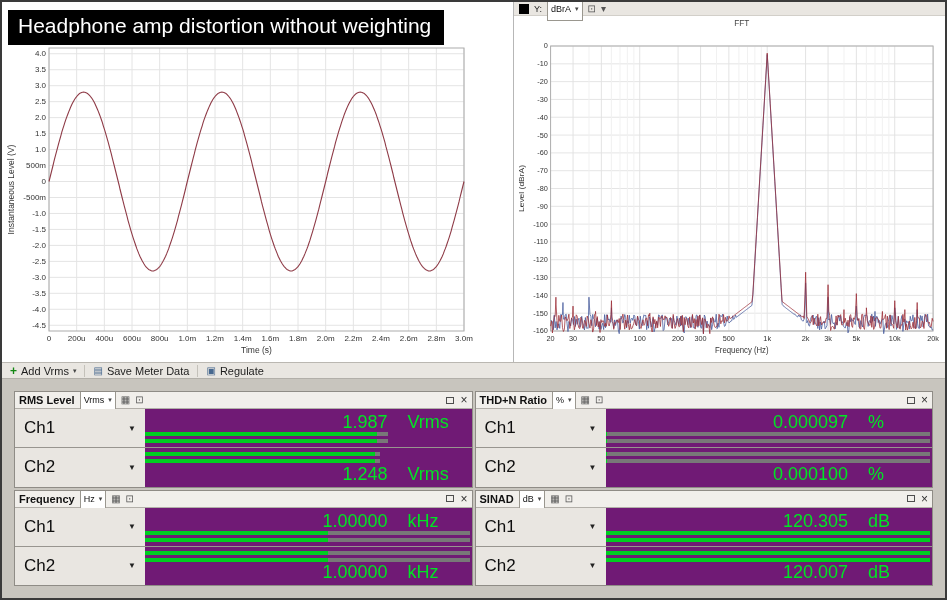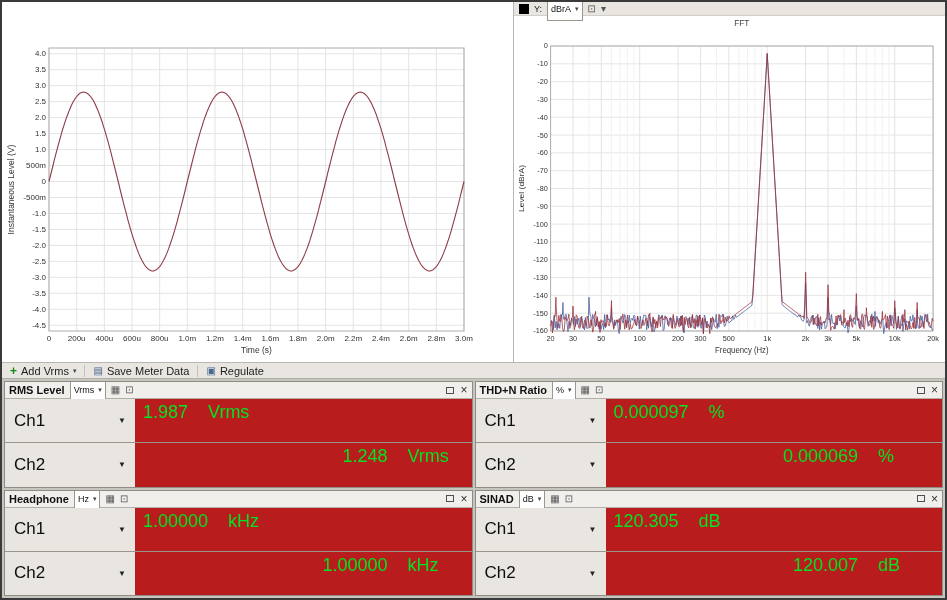--- a/index.html
+++ b/index.html
@@ -29,33 +29,33 @@
   .tbtn{display:flex;align-items:center;gap:4px;padding:0 3px;height:15px;cursor:default}
   .tbtn .ticon{font-size:10px;line-height:1}
   .ticon.add{color:#138813;font-weight:bold;font-size:12px}
   .ticon.save{color:#47688f}
   .ticon.reg{color:#47688f}
   .tbtn .barrow{font-size:7px;color:#444}
   .tsep{width:1px;height:12px;background:#c4c1ba}
 
   
   .meters{flex:1;display:grid;grid-template-columns:1fr 1fr;grid-template-rows:1fr 1fr;
-          gap:2px;padding:2px;background:#c8c5be;min-height:0}
+          gap:2px;padding:12px;background:#c8c5be;min-height:0}
   .mpanel{border:1px solid #8f8c86;background:#e9e6e1;display:flex;flex-direction:column;overflow:hidden;min-height:0}
   .mheader{height:17px;background:#f1efeb;border-bottom:1px solid #b2afa9;display:flex;
           align-items:center;padding:0 4px;gap:5px;flex:0 0 auto}
   .mtitle{font-weight:bold;font-size:11px;color:#111}
   .mh-right{margin-left:auto;display:flex;gap:6px;align-items:center}
   .popout{width:8px;height:7px;border:1px solid #4e4e4e;display:inline-block}
   .closex{font-size:12px;color:#333;line-height:1}
   .mrow{flex:1;display:flex;min-height:0}
   .mrow.first{border-bottom:1px solid #98958f}
   .chcell{width:130px;display:flex;align-items:center;padding:0 9px 0 9px;font-size:17px;color:#0d0d0d;background:#e9e6e1}
   .chcell .dd{margin-left:auto;font-size:8px;color:#222}
-  .mfield{flex:1;background:#b91c1c;display:flex;flex-direction:row;justify-content:space-between;
+  .mfield{flex:1;background:#701a75;display:flex;flex-direction:column;justify-content:space-between;
           padding:4px 0 4px;min-width:0}
   .readout{display:flex;align-items:baseline;font-size:18px;color:#00e424;padding:0 8px;line-height:1}
   .readout .value{margin-left:auto;text-align:right}
   .readout .unit{width:76px;text-align:left;padding-left:20px;flex:0 0 auto}
   .bars{display:flex;flex-direction:column;gap:3px}
   .stripe{position:relative;height:4px}
   .stripe .gray{position:absolute;left:0;top:0;height:100%;background:#787878}
   .stripe .green{position:absolute;left:0;top:0;height:100%;background:#00cd21}
 </style>
 </head>
@@ -230,20 +230,21 @@
           <line x1="458" x2="458" y1="44" y2="329" stroke="#e2e2e2" stroke-width="1"></line>
           <text x="458" y="339" text-anchor="middle" font-size="8" fill="#333">20k</text>
           <rect x="40" y="44" width="418" height="285" fill="none" stroke="#ababab"></rect>
           <text x="249" y="24" text-anchor="middle" font-size="9" fill="#444">FFT</text>
           <text x="249" y="351" text-anchor="middle" font-size="8.5" fill="#333">Frequency (Hz)</text>
           <text x="11" y="186.5" transform="rotate(-90 11 186.5)" text-anchor="middle" font-size="8.5" fill="#333">Level (dBrA)</text>
           <path d="M40.0 318.7 L41.0 318.7 L42.0 319.5 L43.0 327.8 L44.0 312.9 L45.0 325.9 L46.0 319.5 L47.0 327.9 L48.0 324.4 L49.0 321.8 L50.0 326.4 L51.0 312.4 L52.0 312.7 L53.0 312.6 L53.5 300.5 L54.0 317.0 L55.0 317.7 L56.0 312.9 L57.0 312.1 L58.0 321.8 L59.0 329.6 L60.0 319.5 L61.0 322.1 L62.0 323.9 L63.0 316.0 L64.0 317.7 L65.0 322.6 L66.0 314.5 L67.0 324.5 L68.0 317.1 L69.0 322.4 L70.0 318.8 L71.0 316.1 L72.0 325.2 L73.0 323.2 L74.0 314.3 L75.0 321.0 L76.0 323.4 L77.0 328.0 L78.0 315.5 L79.0 326.2 L80.0 325.9 L81.0 326.5 L81.9 295.2 L82.0 297.0 L83.0 312.3 L84.0 314.2 L85.0 323.8 L86.0 312.4 L87.0 316.7 L88.0 317.5 L89.0 324.8 L90.0 318.7 L91.0 316.0 L92.0 321.7 L93.0 327.2 L94.0 319.5 L95.0 327.4 L96.0 323.6 L97.0 321.2 L98.0 327.6 L99.0 312.6 L100.0 325.7 L101.0 312.9 L102.0 312.9 L103.0 318.0 L104.0 316.9 L105.0 320.5 L106.0 317.6 L106.5 305.8 L107.0 320.1 L108.0 320.6 L109.0 326.0 L110.0 317.9 L111.0 323.5 L112.0 318.0 L113.0 318.1 L114.0 328.0 L115.0 331.7 L116.0 318.1 L117.0 314.1 L118.0 316.3 L119.0 321.1 L120.0 318.7 L121.0 312.5 L122.0 315.7 L123.0 326.0 L124.0 318.7 L125.0 321.3 L126.0 313.2 L127.0 321.2 L128.0 317.0 L129.0 316.1 L130.0 318.5 L131.0 313.4 L131.0 313.0 L132.0 314.4 L133.0 322.9 L134.0 323.8 L135.0 314.2 L136.0 319.5 L137.0 327.0 L138.0 314.1 L139.0 321.5 L140.0 323.8 L141.0 316.9 L142.0 312.8 L143.0 313.8 L144.0 313.3 L145.0 327.7 L146.0 318.7 L147.0 326.2 L148.0 314.7 L149.0 318.4 L150.0 325.1 L151.0 319.9 L152.0 316.3 L153.0 329.9 L154.0 326.7 L155.0 321.0 L156.0 320.0 L157.0 323.3 L158.0 312.9 L159.0 313.5 L160.0 316.5 L161.0 316.1 L162.0 312.9 L163.0 328.6 L164.0 327.6 L165.0 318.6 L166.0 314.7 L167.0 315.7 L168.0 322.9 L169.0 319.8 L170.0 316.2 L171.0 317.7 L172.0 316.3 L173.0 325.9 L174.0 314.3 L175.0 319.0 L176.0 320.7 L177.0 323.2 L178.0 314.1 L179.0 319.0 L180.0 322.4 L181.0 316.1 L182.0 323.9 L183.0 313.9 L184.0 322.0 L185.0 327.9 L186.0 331.0 L187.0 315.5 L188.0 314.6 L189.0 316.6 L190.0 322.7 L191.0 316.1 L192.0 321.0 L193.0 325.7 L194.0 316.2 L195.0 313.4 L196.0 325.4 L197.0 326.2 L198.0 324.6 L199.0 313.5 L200.0 312.9 L201.0 325.3 L202.0 316.5 L203.0 313.0 L204.0 325.5 L205.0 326.2 L206.0 316.4 L207.0 331.7 L208.0 313.0 L209.0 315.1 L210.0 325.7 L211.0 319.0 L212.0 323.4 L213.0 323.2 L214.0 325.6 L215.0 316.1 L216.0 327.7 L217.0 322.8 L218.0 316.4 L219.0 319.8 L220.0 320.1 L221.0 312.2 L222.0 326.7 L223.0 321.0 L224.0 325.3 L225.0 313.7 L226.0 313.9 L227.0 314.5 L228.0 312.2 L229.0 319.8 L230.0 324.4 L231.0 323.7 L232.0 319.3 L233.0 314.1 L234.0 319.5 L235.0 320.9 L236.0 320.2 L237.0 318.9 L238.0 318.8 L239.0 313.8 L240.0 317.4 L241.0 316.7 L242.0 313.0 L243.0 315.3 L244.0 314.6 L245.0 313.9 L246.0 313.2 L247.0 312.5 L248.0 311.8 L249.0 311.1 L250.0 310.4 L251.0 309.7 L252.0 309.0 L253.0 308.3 L254.0 307.6 L255.0 306.9 L256.0 306.2 L257.0 305.5 L258.0 304.8 L259.0 304.1 L260.0 303.4 L261.0 293.8 L262.0 278.4 L263.0 263.1 L264.0 247.7 L265.0 232.4 L266.0 217.1 L267.0 201.7 L268.0 186.4 L269.0 171.0 L270.0 155.7 L271.0 140.3 L272.0 125.0 L273.0 109.7 L274.0 94.3 L275.0 79.0 L276.0 63.6 L276.7 52.5 L277.0 56.8 L278.0 72.1 L279.0 87.5 L280.0 102.8 L281.0 118.2 L282.0 133.5 L283.0 148.8 L284.0 164.2 L285.0 179.5 L286.0 194.9 L287.0 210.2 L288.0 225.5 L289.0 240.9 L290.0 256.2 L291.0 271.6 L292.0 286.9 L293.0 302.3 L294.0 303.7 L295.0 304.4 L296.0 305.1 L297.0 305.9 L298.0 306.6 L299.0 307.3 L300.0 308.0 L301.0 308.7 L302.0 309.4 L303.0 310.1 L304.0 310.8 L305.0 311.5 L306.0 312.2 L307.0 312.1 L308.0 313.6 L309.0 314.3 L310.0 315.0 L311.0 313.0 L312.0 314.5 L313.0 312.8 L314.0 317.8 L315.0 318.5 L316.0 319.2 L317.0 317.1 L318.0 303.1 L318.7 280.9 L319.0 292.0 L320.0 320.9 L321.0 318.6 L322.0 323.4 L323.0 324.1 L324.0 317.4 L325.0 314.7 L326.0 314.7 L327.0 313.0 L328.0 322.4 L329.0 317.8 L330.0 314.6 L331.0 314.6 L332.0 326.5 L333.0 315.7 L334.0 328.0 L335.0 319.9 L336.0 327.1 L337.0 321.8 L338.0 321.1 L339.0 319.0 L340.0 326.8 L341.0 325.5 L342.0 323.5 L343.0 301.9 L343.2 295.2 L344.0 318.0 L345.0 316.7 L346.0 322.5 L347.0 312.5 L348.0 319.9 L349.0 321.9 L350.0 320.7 L351.0 326.9 L352.0 320.3 L353.0 322.8 L354.0 316.8 L355.0 313.1 L356.0 319.1 L357.0 314.2 L358.0 321.2 L359.0 319.7 L360.0 324.2 L361.0 325.1 L362.0 326.1 L363.0 321.1 L364.0 320.3 L365.0 330.9 L366.0 327.8 L367.0 314.8 L368.0 319.8 L369.0 316.5 L370.0 318.9 L371.0 318.1 L372.0 320.9 L373.0 322.5 L374.0 307.8 L374.1 304.1 L375.0 318.1 L376.0 316.5 L377.0 325.1 L378.0 325.9 L379.0 318.6 L380.0 322.7 L381.0 325.0 L382.0 316.0 L383.0 313.1 L384.0 313.5 L385.0 312.7 L386.0 314.2 L387.0 324.4 L388.0 319.3 L389.0 318.6 L390.0 320.9 L391.0 312.1 L392.0 319.3 L393.0 314.0 L394.0 319.1 L394.5 309.4 L395.0 324.4 L396.0 314.5 L397.0 314.7 L398.0 320.6 L399.0 318.2 L400.0 322.2 L401.0 319.8 L402.0 318.3 L403.0 316.9 L404.0 331.7 L405.0 325.9 L406.0 321.7 L407.0 320.7 L408.0 325.7 L409.0 319.6 L410.0 315.6 L411.0 313.2 L412.0 324.1 L413.0 313.5 L414.0 317.7 L415.0 322.1 L416.0 307.7 L416.1 305.8 L417.0 313.0 L418.0 327.4 L419.0 323.6 L420.0 314.2 L421.0 326.1 L422.0 324.9 L423.0 317.2 L424.0 313.5 L425.0 329.4 L426.0 322.1 L427.0 316.9 L428.0 324.5 L429.0 318.8 L430.0 320.3 L431.0 319.8 L432.0 327.1 L433.0 314.3 L434.0 318.7 L435.0 318.8 L436.0 312.8 L437.0 324.0 L438.0 325.7 L439.0 326.0 L440.0 325.5 L440.6 307.6 L441.0 321.2 L442.0 326.1 L443.0 326.6 L444.0 313.4 L445.0 318.6 L446.0 313.9 L447.0 324.9 L448.0 320.4 L449.0 312.4 L450.0 313.9 L451.0 320.0 L452.0 312.1 L453.0 323.8 L454.0 324.2 L455.0 325.9 L456.0 324.8 L457.0 328.0 L458.0 327.7 " fill="none" stroke="#44599c" stroke-width="0.8" stroke-linejoin="round"></path>
           <path d="M40.0 324.1 L41.0 318.9 L42.0 331.0 L43.0 320.9 L44.0 314.1 L45.0 314.4 L45.8 295.2 L46.0 302.9 L47.0 318.5 L48.0 325.9 L49.0 313.3 L50.0 319.3 L51.0 319.3 L52.0 313.0 L53.0 325.6 L54.0 329.5 L55.0 327.7 L56.0 314.8 L57.0 317.2 L58.0 318.7 L59.0 316.7 L60.0 312.2 L61.0 326.5 L62.0 320.9 L63.0 315.8 L64.0 315.2 L64.5 304.1 L65.0 319.5 L66.0 327.8 L67.0 322.8 L68.0 312.8 L69.0 314.1 L70.0 322.7 L71.0 326.0 L72.0 326.5 L73.0 315.2 L74.0 316.7 L75.0 326.2 L76.0 326.2 L77.0 318.4 L78.0 320.2 L79.0 324.5 L80.0 314.0 L81.0 316.9 L82.0 321.7 L83.0 326.1 L84.0 317.7 L85.0 321.3 L86.0 330.1 L87.0 326.9 L88.0 312.4 L89.0 311.8 L89.1 309.4 L90.0 323.6 L91.0 314.6 L92.0 324.9 L93.0 319.6 L94.0 330.5 L95.0 317.7 L96.0 320.5 L97.0 318.6 L98.0 319.2 L99.0 324.4 L100.0 321.4 L101.0 324.3 L102.0 312.9 L103.0 322.2 L104.0 324.0 L105.0 320.1 L106.0 312.4 L106.5 298.7 L107.0 315.0 L108.0 319.1 L109.0 327.3 L110.0 320.7 L111.0 321.4 L112.0 318.9 L113.0 317.8 L114.0 320.6 L115.0 316.5 L116.0 327.6 L117.0 316.4 L118.0 316.3 L119.0 312.1 L120.0 318.2 L121.0 327.2 L122.0 318.2 L123.0 325.0 L124.0 313.0 L125.0 322.5 L126.0 327.9 L127.0 321.6 L128.0 327.0 L129.0 326.4 L130.0 323.6 L131.0 321.2 L132.0 317.4 L133.0 322.3 L134.0 323.6 L135.0 314.0 L136.0 317.6 L137.0 318.7 L138.0 325.8 L139.0 326.5 L140.0 321.0 L141.0 317.8 L142.0 323.4 L143.0 321.3 L144.0 316.4 L145.0 316.0 L146.0 323.7 L147.0 312.7 L148.0 314.0 L148.4 311.2 L149.0 318.7 L150.0 325.8 L151.0 330.0 L152.0 314.8 L153.0 321.9 L154.0 317.4 L155.0 326.2 L156.0 318.9 L157.0 325.8 L158.0 315.0 L159.0 315.8 L160.0 324.5 L161.0 314.2 L162.0 314.4 L163.0 317.2 L164.0 318.1 L165.0 313.8 L166.0 316.0 L167.0 315.5 L168.0 320.1 L169.0 324.3 L170.0 321.3 L171.0 315.4 L172.0 324.5 L173.0 326.6 L174.0 312.4 L175.0 321.2 L176.0 326.4 L177.0 324.0 L178.0 318.6 L179.0 316.6 L180.0 324.4 L181.0 324.8 L182.0 314.3 L183.0 323.2 L184.0 313.3 L185.0 329.6 L186.0 315.5 L187.0 322.7 L188.0 317.0 L189.0 316.3 L190.0 324.0 L191.0 325.9 L192.0 314.9 L193.0 324.3 L194.0 325.3 L195.0 312.4 L196.0 321.0 L197.0 316.6 L198.0 327.1 L199.0 317.5 L200.0 324.4 L201.0 314.0 L202.0 323.8 L203.0 312.9 L204.0 317.7 L205.0 322.6 L206.0 315.8 L207.0 331.7 L208.0 316.7 L209.0 317.8 L210.0 320.9 L211.0 326.1 L212.0 322.1 L213.0 323.7 L214.0 331.7 L215.0 315.9 L216.0 320.5 L217.0 314.8 L218.0 319.4 L219.0 323.9 L220.0 325.6 L221.0 324.8 L222.0 323.8 L223.0 321.5 L224.0 312.2 L225.0 314.9 L226.0 321.8 L227.0 318.7 L228.0 319.3 L229.0 312.5 L230.0 320.9 L231.0 315.3 L232.0 319.2 L233.0 318.8 L234.0 318.1 L235.0 313.9 L236.0 316.7 L237.0 316.0 L238.0 315.3 L239.0 314.6 L240.0 313.9 L241.0 313.1 L242.0 312.4 L243.0 311.7 L244.0 311.0 L245.0 310.3 L246.0 309.6 L247.0 308.9 L248.0 308.2 L249.0 307.5 L250.0 306.8 L251.0 306.1 L252.0 305.4 L253.0 304.7 L254.0 304.0 L255.0 303.3 L256.0 302.6 L257.0 301.9 L258.0 301.2 L259.0 300.5 L260.0 299.8 L261.0 292.3 L262.0 277.0 L263.0 261.7 L264.0 246.3 L265.0 231.0 L266.0 215.6 L267.0 200.3 L268.0 184.9 L269.0 169.6 L270.0 154.3 L271.0 138.9 L272.0 123.6 L273.0 108.2 L274.0 92.9 L275.0 77.6 L276.0 62.2 L276.7 51.1 L277.0 55.4 L278.0 70.7 L279.0 86.1 L280.0 101.4 L281.0 116.7 L282.0 132.1 L283.0 147.4 L284.0 162.8 L285.0 178.1 L286.0 193.4 L287.0 208.8 L288.0 224.1 L289.0 239.5 L290.0 254.8 L291.0 270.1 L292.0 285.5 L293.0 299.5 L294.0 300.2 L295.0 300.9 L296.0 301.6 L297.0 302.3 L298.0 303.0 L299.0 303.7 L300.0 304.4 L301.0 305.1 L302.0 305.8 L303.0 306.5 L304.0 307.2 L305.0 307.9 L306.0 308.6 L307.0 309.3 L308.0 310.0 L309.0 310.7 L310.0 311.4 L311.0 312.1 L312.0 312.8 L313.0 313.5 L314.0 314.2 L315.0 314.9 L316.0 313.9 L317.0 316.4 L318.0 292.4 L318.7 270.2 L319.0 281.3 L320.0 314.5 L321.0 316.2 L322.0 317.8 L323.0 320.4 L324.0 320.8 L325.0 319.4 L326.0 313.3 L327.0 322.8 L328.0 316.0 L329.0 320.1 L330.0 322.3 L331.0 323.9 L332.0 312.2 L333.0 323.9 L334.0 319.6 L335.0 314.6 L336.0 322.8 L337.0 320.8 L338.0 320.1 L339.0 320.3 L340.0 320.9 L341.0 316.3 L342.0 316.4 L343.0 289.4 L343.2 282.7 L344.0 309.2 L345.0 313.3 L346.0 328.5 L347.0 325.4 L348.0 324.1 L349.0 325.1 L350.0 327.2 L351.0 322.8 L352.0 313.9 L353.0 323.2 L354.0 313.2 L355.0 315.1 L356.0 314.6 L357.0 312.6 L358.0 322.8 L359.0 323.0 L360.0 321.9 L360.6 307.6 L361.0 320.6 L362.0 316.2 L363.0 320.8 L364.0 324.0 L365.0 318.2 L366.0 324.7 L367.0 313.5 L368.0 312.7 L369.0 323.6 L370.0 325.4 L371.0 315.8 L372.0 317.4 L373.0 313.4 L374.0 295.3 L374.1 291.6 L375.0 314.7 L376.0 318.8 L377.0 316.6 L378.0 326.9 L379.0 326.9 L380.0 312.5 L381.0 312.3 L382.0 325.5 L383.0 327.4 L384.0 316.9 L385.0 310.7 L385.1 305.8 L386.0 318.4 L387.0 321.0 L388.0 322.7 L389.0 323.5 L390.0 313.8 L391.0 325.3 L392.0 314.7 L393.0 327.4 L394.0 325.5 L395.0 316.2 L396.0 315.8 L397.0 316.1 L398.0 316.8 L399.0 321.0 L400.0 326.2 L401.0 325.7 L402.0 315.8 L402.6 309.4 L403.0 316.9 L404.0 317.4 L405.0 315.5 L406.0 312.5 L407.0 326.3 L408.0 314.1 L409.0 322.6 L410.0 327.6 L411.0 312.8 L412.0 321.7 L413.0 322.0 L414.0 323.4 L415.0 326.3 L416.0 300.6 L416.1 298.7 L417.0 318.5 L418.0 323.0 L419.0 325.8 L420.0 314.4 L421.0 325.8 L422.0 327.2 L423.0 322.6 L424.0 323.3 L425.0 312.3 L426.0 320.1 L427.0 310.6 L427.1 307.6 L428.0 328.0 L429.0 322.2 L430.0 328.1 L431.0 323.4 L432.0 319.0 L433.0 323.4 L434.0 326.9 L435.0 325.6 L436.0 320.2 L437.0 326.5 L438.0 315.4 L439.0 326.9 L440.0 318.2 L440.6 300.5 L441.0 314.1 L442.0 316.1 L443.0 316.2 L444.0 325.9 L445.0 324.8 L446.0 319.1 L447.0 319.9 L448.0 326.5 L449.0 315.3 L450.0 312.4 L451.0 313.7 L452.0 319.1 L453.0 321.3 L454.0 320.3 L455.0 325.0 L456.0 324.5 L457.0 316.3 L458.0 319.4 " fill="none" stroke="#9b2d35" stroke-width="0.8" stroke-linejoin="round"></path>
         </svg>
     </div>
+    <div class="banner">Headphone amp distortion without weighting</div>
   </div>
 
   <div class="mtoolbar">
     <span class="tbtn">
       <span class="ticon add">+</span>
       <span>Add Vrms</span>
       <span class="barrow">▾</span>
     </span>
     <span class="tsep"></span>
     <span class="tbtn">
@@ -365,30 +366,30 @@
             <div class="stripe">
                 <div class="gray" style="width: 99.5%;"></div>
                 <div class="green" style="width: 0.4%;"></div>
               </div>
             <div class="stripe">
                 <div class="gray" style="width: 99.5%;"></div>
                 <div class="green" style="width: 0.4%;"></div>
               </div>
           </div>
           <div class="readout">
-            <span class="value">0.000069</span>
+            <span class="value">0.000100</span>
             <span class="unit">%</span>
           </div>
         </div>
       </div>
     </div>
 
     <div class="mpanel">
       <div class="mheader">
-        <span class="mtitle">Headphone</span>
+        <span class="mtitle">Frequency</span>
         <span class="combo">
           <span>Hz</span>
           <span class="arrow">▾</span>
         </span>
         <span class="hicon">▦</span>
         <span class="hicon">⊡</span>
         <span class="mh-right">
           <span class="popout"></span>
           <span class="closex">×</span>
         </span>

